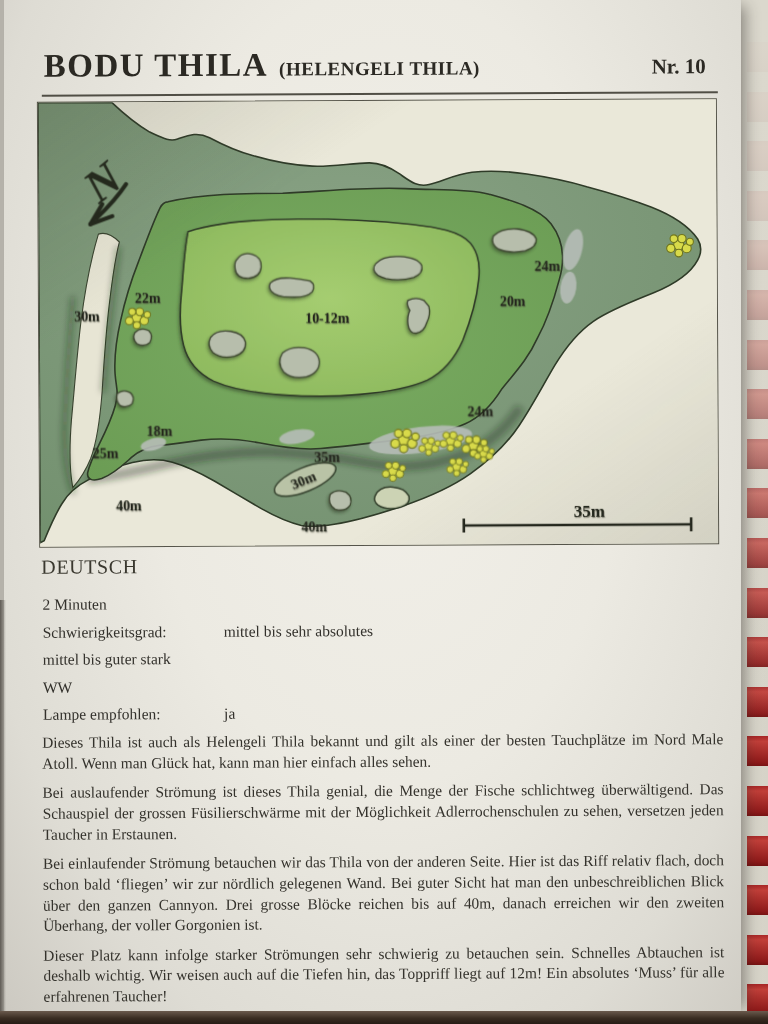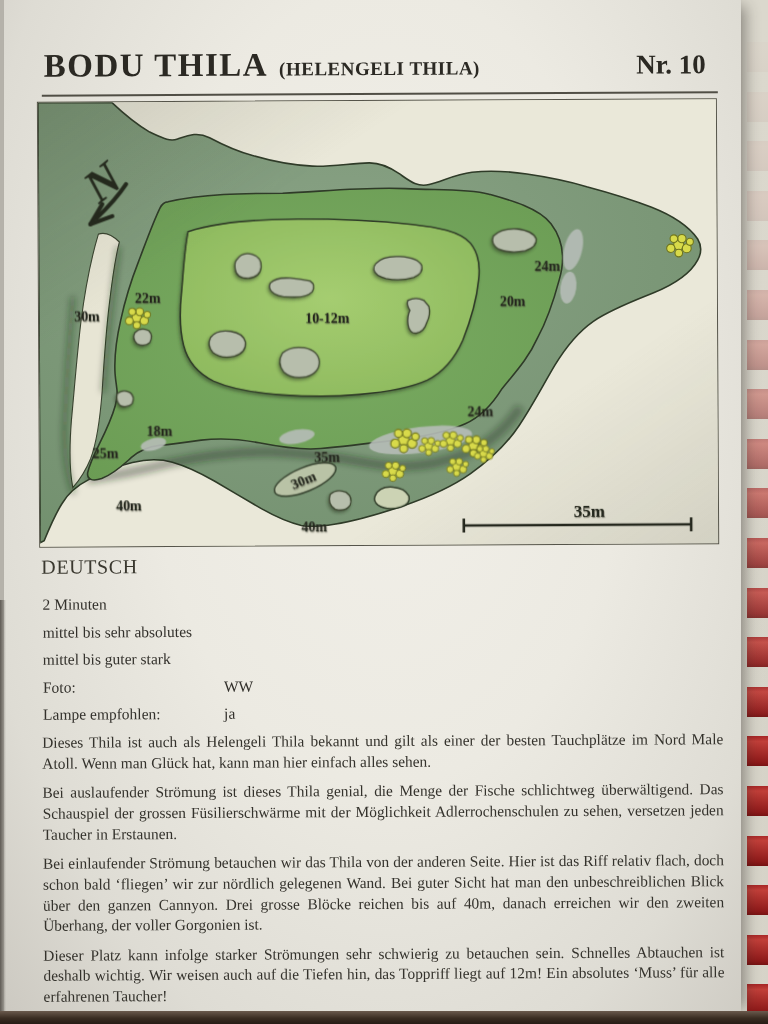--- a/index.html
+++ b/index.html
@@ -16,21 +16,21 @@
          background:linear-gradient(180deg,#dbd8cd 0%,rgba(219,216,205,0.9) 22%,
             rgba(219,216,205,0.55) 40%,rgba(219,216,205,0.22) 55%,rgba(219,216,205,0) 72%);}
   
   .page{position:absolute;left:4px;top:0;width:737px;height:1014px;
         background:radial-gradient(ellipse at 52% 38%,#f2f0e9 0%,#eceae2 45%,#dedcd4 78%,#ccc9c1 100%);
         box-shadow:10px 0 14px -6px rgba(40,35,30,0.45);}
   .content{position:absolute;inset:0;transform:rotate(-0.3deg);color:#33312c;}
   .title-row{position:absolute;left:42px;top:46px;width:662px;display:flex;align-items:baseline;}
   .title-main{font-size:33px;font-weight:bold;letter-spacing:1.5px;color:#2b2923;}
   .title-sub{font-size:19px;font-weight:bold;letter-spacing:.5px;margin-left:11px;color:#2b2923;}
-  .title-nr{margin-left:auto;font-size:27px;font-weight:bold;color:#2b2923;}
+  .title-nr{margin-left:auto;font-size:21px;font-weight:bold;color:#2b2923;}
   .rule{position:absolute;left:40px;top:93px;width:676px;height:2px;background:#504e45;}
   .map-frame{position:absolute;left:35px;top:100px;width:680px;height:446px;
              border:1.5px solid #55544a;box-sizing:border-box;background:#eae8d9;}
   .map-frame svg{display:block;width:100%;height:100%;}
   .lang{position:absolute;left:37px;top:554px;font-size:20px;letter-spacing:.6px;color:#3a382f;}
   .facts{position:absolute;left:38px;top:594px;width:620px;font-size:15.5px;}
   .fact-row{height:27.6px;display:flex;}
   .fact-label{width:181px;flex:0 0 181px;}
   .description{position:absolute;left:37px;top:731px;width:681px;}
   .description p{margin:0 0 8.5px 0;font-size:15.4px;line-height:20.8px;
@@ -217,27 +217,27 @@
         </svg>
       </div>
 
       <div class="lang">DEUTSCH</div>
 
       <div class="facts">
           <div class="fact-row">
             <span class="fact-value">2 Minuten</span>
           </div>
           <div class="fact-row">
+            <span class="fact-label">Schwierigkeitsgrad:</span>
             <span class="fact-value">mittel bis sehr absolutes</span>
           </div>
           <div class="fact-row">
             <span class="fact-value">mittel bis guter stark</span>
           </div>
           <div class="fact-row">
-            <span class="fact-label">Foto:</span>
             <span class="fact-value">WW</span>
           </div>
           <div class="fact-row">
             <span class="fact-label">Lampe empfohlen:</span>
             <span class="fact-value">ja</span>
           </div>
         </div>
 
       <div class="description">
           <p>Dieses Thila ist auch als Helengeli Thila bekannt und gilt als einer der besten Tauchplätze im Nord Male Atoll. Wenn man Glück hat, kann man hier einfach alles sehen.</p>

